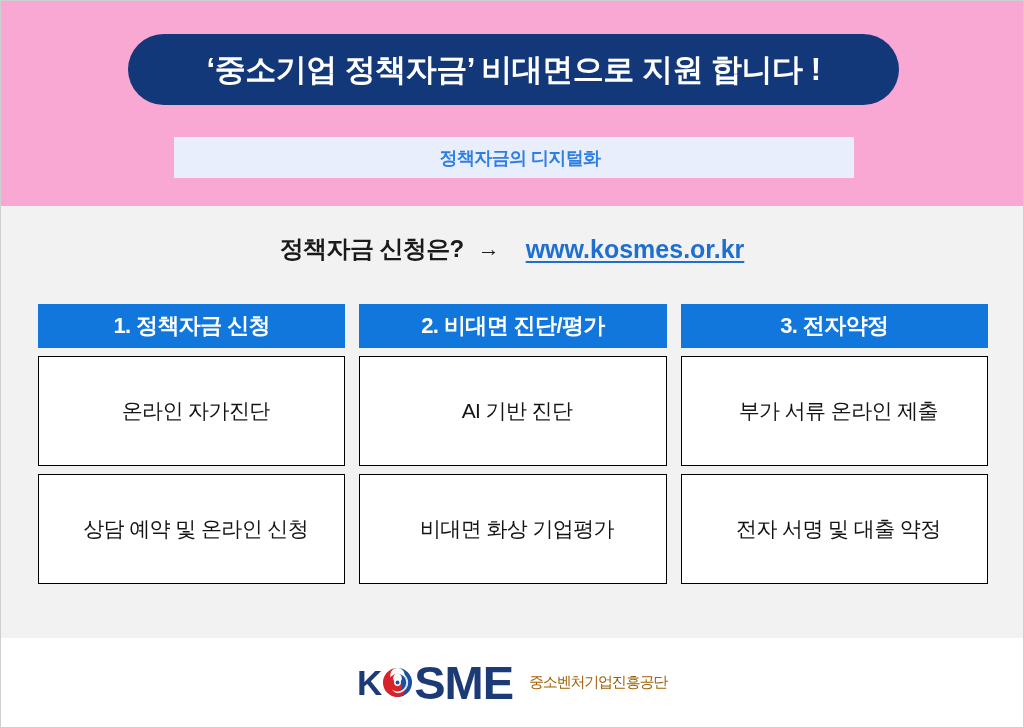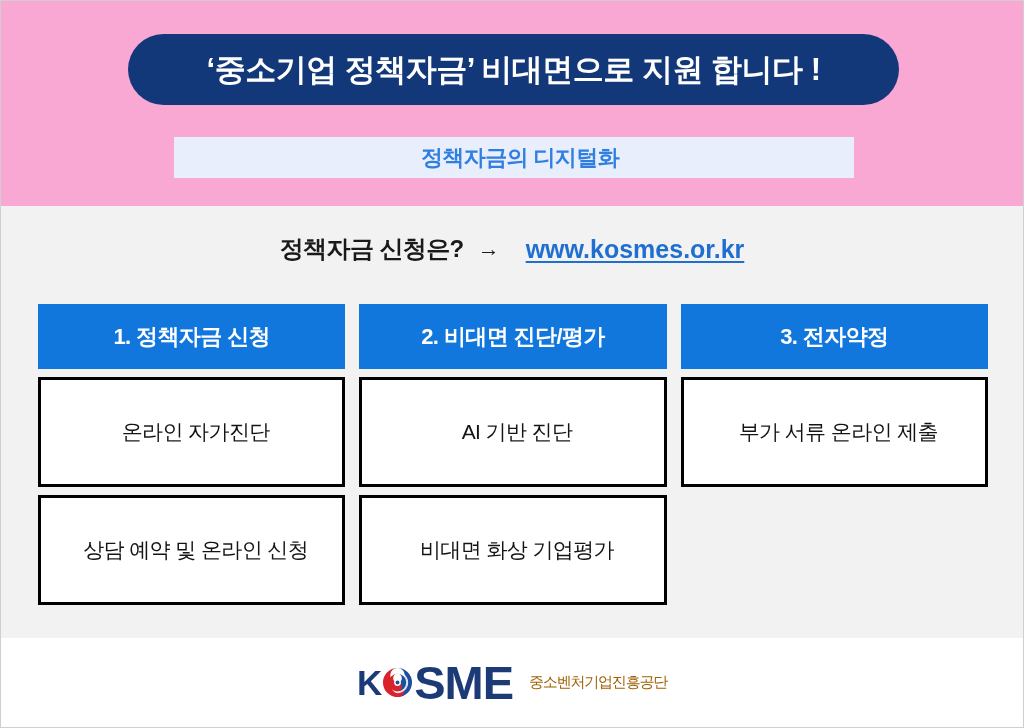--- a/index.html
+++ b/index.html
@@ -63,21 +63,21 @@
   }
   .subtitle-text {
     font-size: 21px;
     font-weight: bold;
     letter-spacing: -0.6px;
     color: #1a1a1a;
     white-space: nowrap;
   }
   .subtitle-accent {
     color: #2f7fe0;
-    font-size: 22px;
+    font-size: 18px;
     font-weight: bold;
     letter-spacing: -0.6px;
     margin-left: 12px;
     white-space: nowrap;
   }
 
   
   .gray-band {
     position: absolute;
     left: 0;
@@ -130,37 +130,37 @@
     display: flex;
     gap: 14px;
   }
   .column {
     flex: 1 1 0;
     display: flex;
     flex-direction: column;
     gap: 8px;
   }
   .col-header {
-    height: 65px;
+    height: 44px;
     background: #1277dd;
     display: flex;
     align-items: center;
     justify-content: center;
   }
   .col-header-text {
     color: #ffffff;
     font-size: 22px;
     font-weight: bold;
     letter-spacing: -0.6px;
     white-space: nowrap;
   }
   .cell {
     height: 110px;
     background: #ffffff;
-    border: 3px solid #000000;
+    border: 1px solid #000000;
     box-sizing: border-box;
     display: flex;
     align-items: center;
     justify-content: center;
     padding-left: 8px;
   }
   .cell-text {
     font-size: 21px;
     color: #141414;
     letter-spacing: -0.6px;
@@ -265,20 +265,23 @@
           <span class="cell-text">비대면 화상 기업평가</span>
         </div>
       </div>
 
       <div class="column">
         <div class="col-header">
           <span class="col-header-text">3. 전자약정</span>
         </div>
         <div class="cell">
           <span class="cell-text">부가 서류 온라인 제출</span>
+        </div>
+        <div class="cell">
+          <span class="cell-text">전자 서명 및 대출 약정</span>
         </div>
       </div>
 
     </div>
   </div>
 
   <div class="footer">
     <div class="logo">
       <div class="logo-mark-row">
         <span class="logo-k">K</span>

